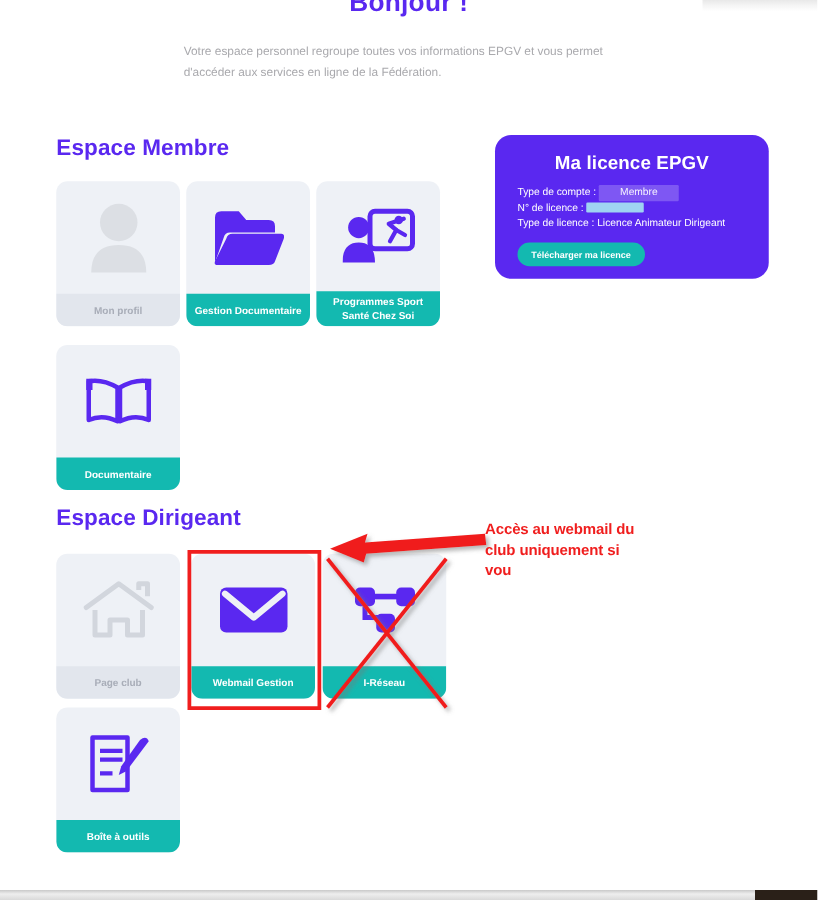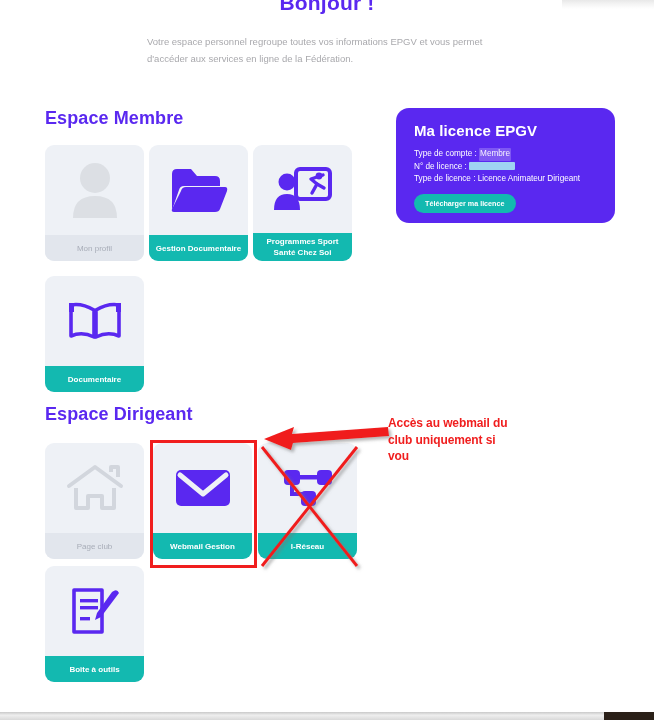--- a/index.html
+++ b/index.html
@@ -97,21 +97,21 @@
     display: flex;
     align-items: center;
     justify-content: center;
     text-align: center;
     padding: 3px 2px;
     box-sizing: border-box;
   }
   .tile.disabled .cap {
     background: #e2e6ed;
     color: #a8adb8;
-    font-weight: normal;
+    font-weight: bold;
   }
 
   
   #t-profil      { left: 45px;  top: 145px; }
   #t-gestion     { left: 149px; top: 145px; padding-left: 36px; }
   #t-programmes  { left: 253px; top: 145px; }
   #t-publications{ left: 45px;  top: 276px; }
   #t-pageclub    { left: 45px;  top: 443px; }
   #t-webmail     { left: 153px; top: 443px; }
   #t-ireseau     { left: 258px; top: 443px; }
@@ -127,32 +127,33 @@
     background: #5a28f0;
     box-sizing: border-box;
     padding: 14px 18px 0 18px;
   }
   .licence-card h2 {
     margin: 0 0 9px 0;
     font-size: 15px;
     font-weight: bold;
     color: #ffffff;
     letter-spacing: 0.1px;
+    text-align: center;
   }
   .lic-row {
     font-size: 8.2px;
     color: #ffffff;
     line-height: 12.5px;
     white-space: nowrap;
   }
   .redact-soft {
     display: inline-block;
     background: rgba(255,255,255,0.22);
     color: rgba(255,255,255,0.92);
-    padding: 0 1px;
+    padding: 0 17px;
     border-radius: 1px;
   }
   .redact-block {
     display: inline-block;
     width: 46px;
     height: 8px;
     background: #9fd3f2;
     vertical-align: -1px;
     border-radius: 1px;
   }

